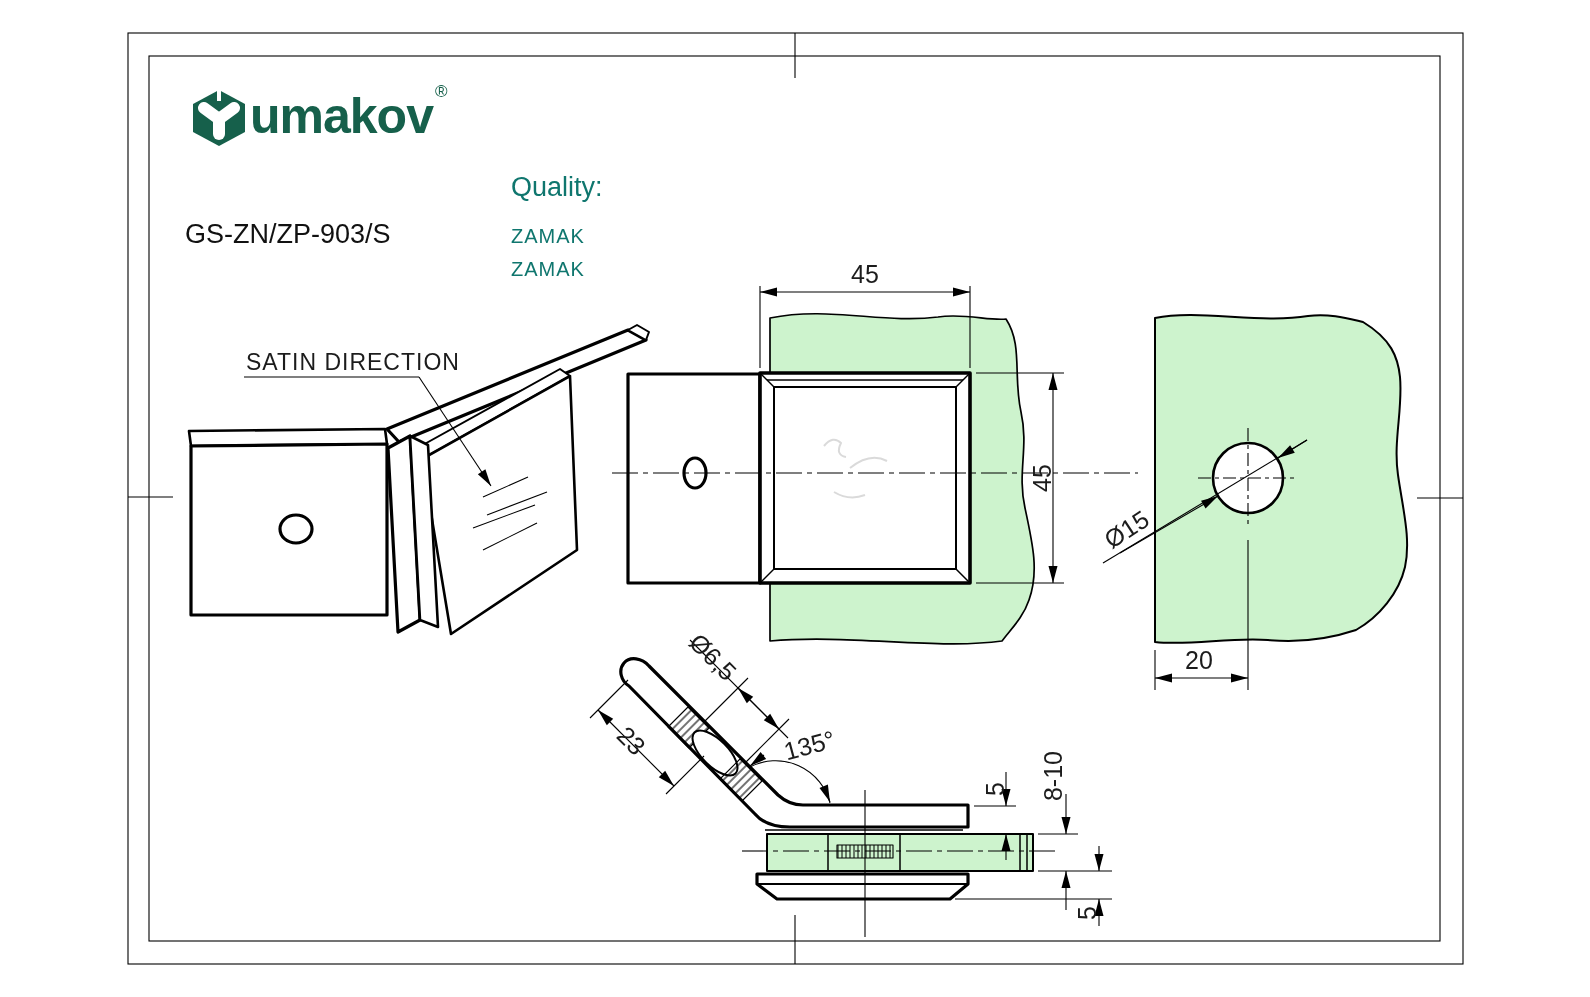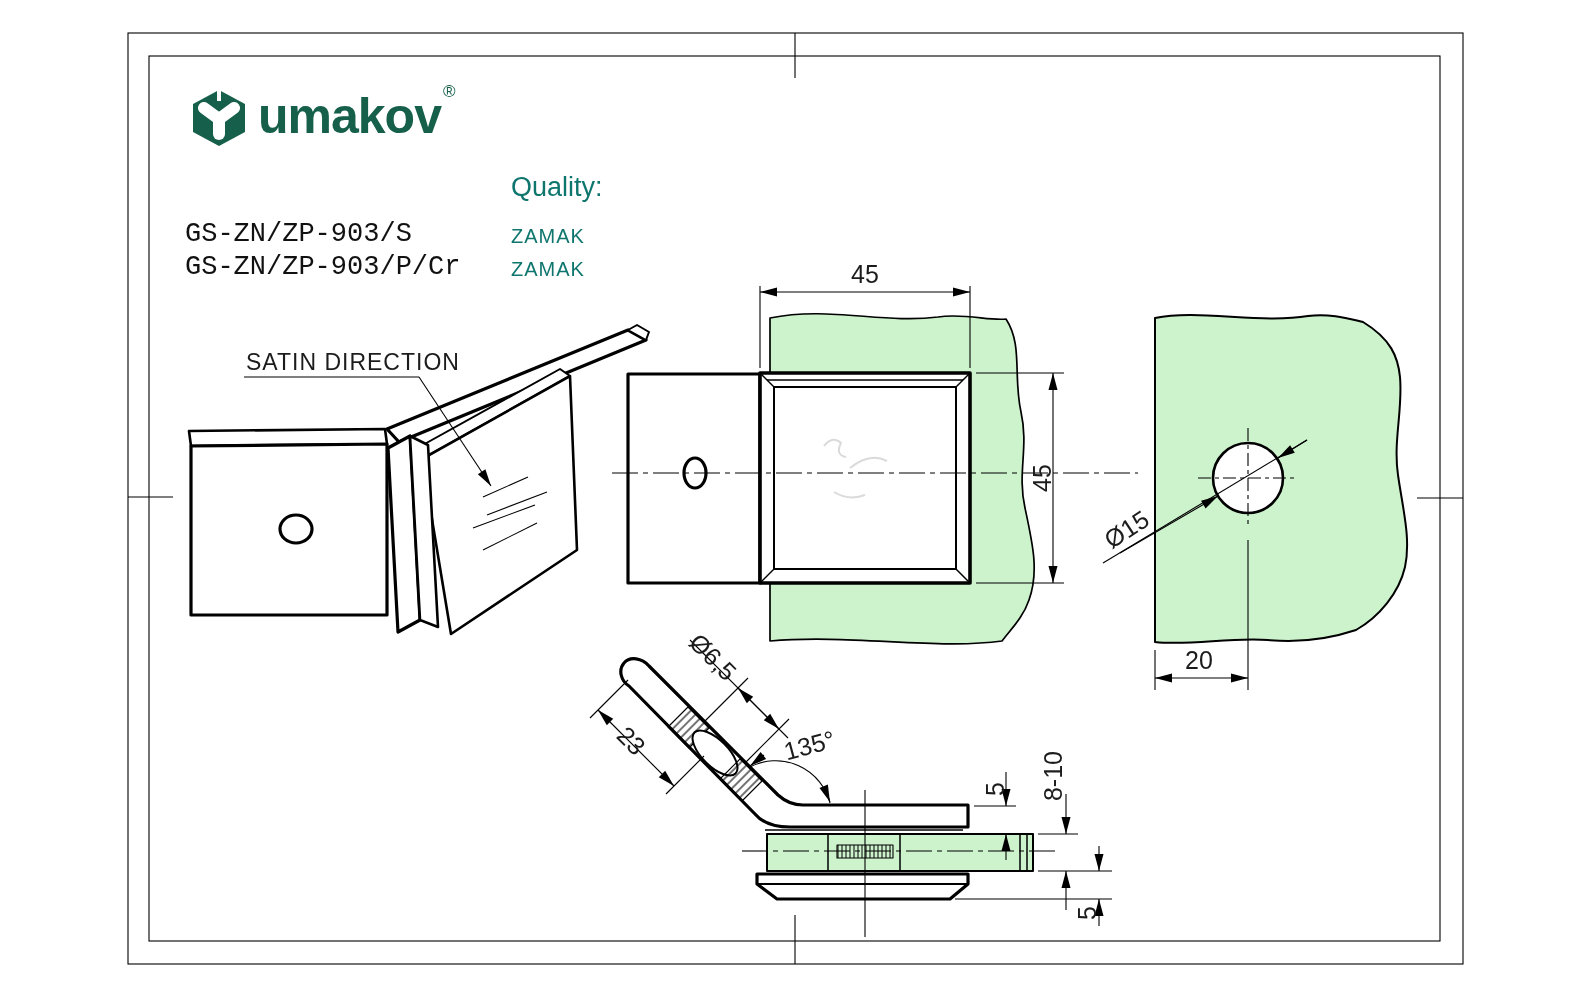--- a/index.html
+++ b/index.html
@@ -12,26 +12,26 @@
   .sw2{stroke-width:2}
   .sw26{stroke-width:2.6}
   .sw3{stroke-width:3.2}
   .sw35{stroke-width:3.6}
   .cl{stroke-dasharray:26 5 5 5}
   .cl2{stroke-dasharray:13 4 4 4}
   text{font-family:"Liberation Sans",sans-serif;}
   .dimtxt{font-size:25px;fill:#1c1c1c;stroke:none;}
   .notetxt{font-size:23px;fill:#1c1c1c;letter-spacing:1px;stroke:none;}
   .hdr{position:absolute;color:#0f766e;white-space:nowrap;}
-  .code{font-size:27px;color:#111;font-family:Liberation Mono, monospace;}
+  .code{font-size:27px;color:#111;}
   .qual{font-size:27px;}
   .zam{font-size:20px;letter-spacing:1px;}
   #logo{position:absolute;left:188px;top:88px;display:flex;align-items:flex-start;}
   #logo .word{font-size:50px;font-weight:700;color:#16604B;letter-spacing:-1px;
-              line-height:56px;margin-left:8px;}
+              line-height:56px;}
   #logo .reg{font-size:17px;font-weight:400;color:#16604B;vertical-align:super;
              position:relative;top:-6px;margin-left:2px;}
 </style>
 </head>
 <body>
 
 <div id="page">
 
   <svg id="art" width="1590" height="997" viewBox="0 0 1590 997">
     <defs>
@@ -225,16 +225,15 @@
     </svg>
     <span class="word">umakov</span>
     <span class="reg">®</span>
   </div>
 
   <div class="hdr qual" style="left:511px;top:172px;">Quality:</div>
 
   <div class="hdr code" style="left:185px;top:219px;">GS-ZN/ZP-903/S</div>
   <div class="hdr zam" style="left:511px;top:225px;">ZAMAK</div>
 
-  <div class="hdr code" style="left:185px;top:252px;">GS-ZN/ZP-903/P/Cr</div>
   <div class="hdr zam" style="left:511px;top:258px;">ZAMAK</div>
 
 </div>
 
 </body></html>

